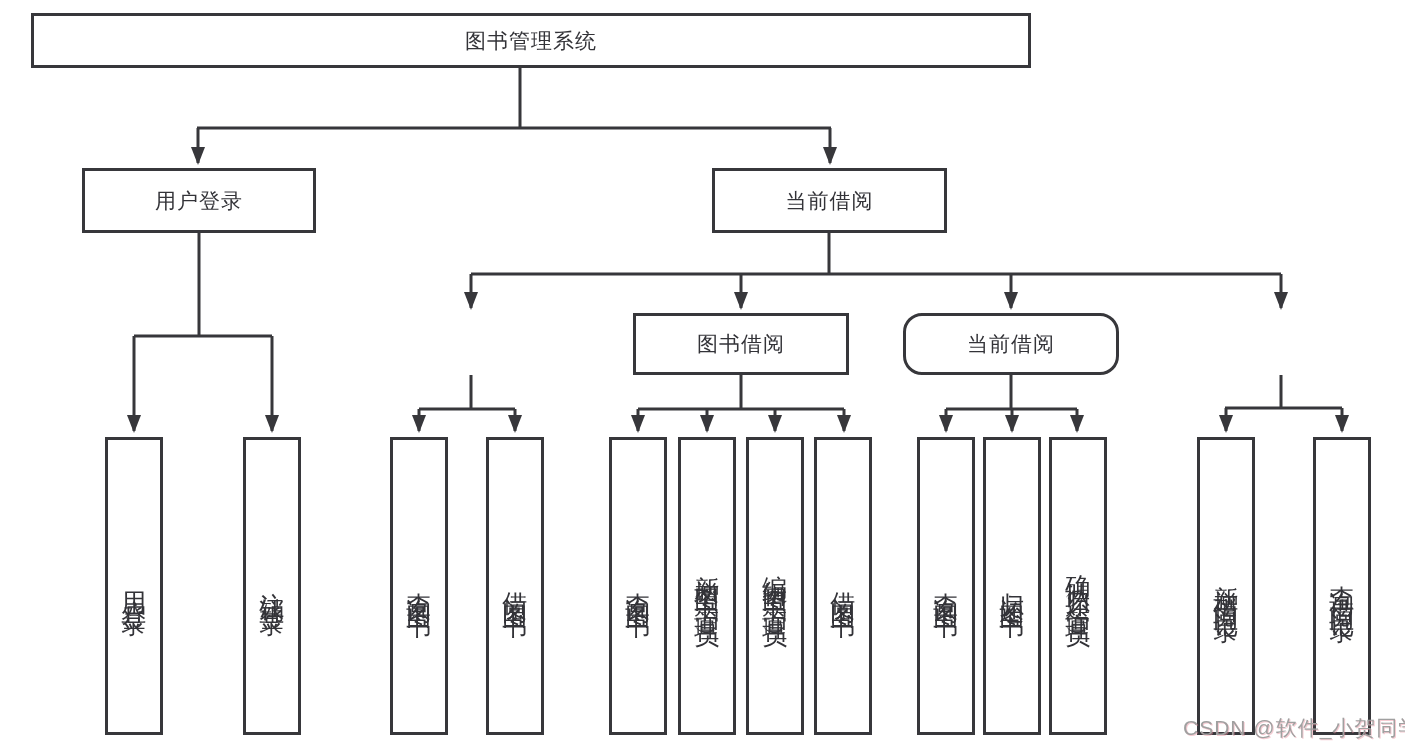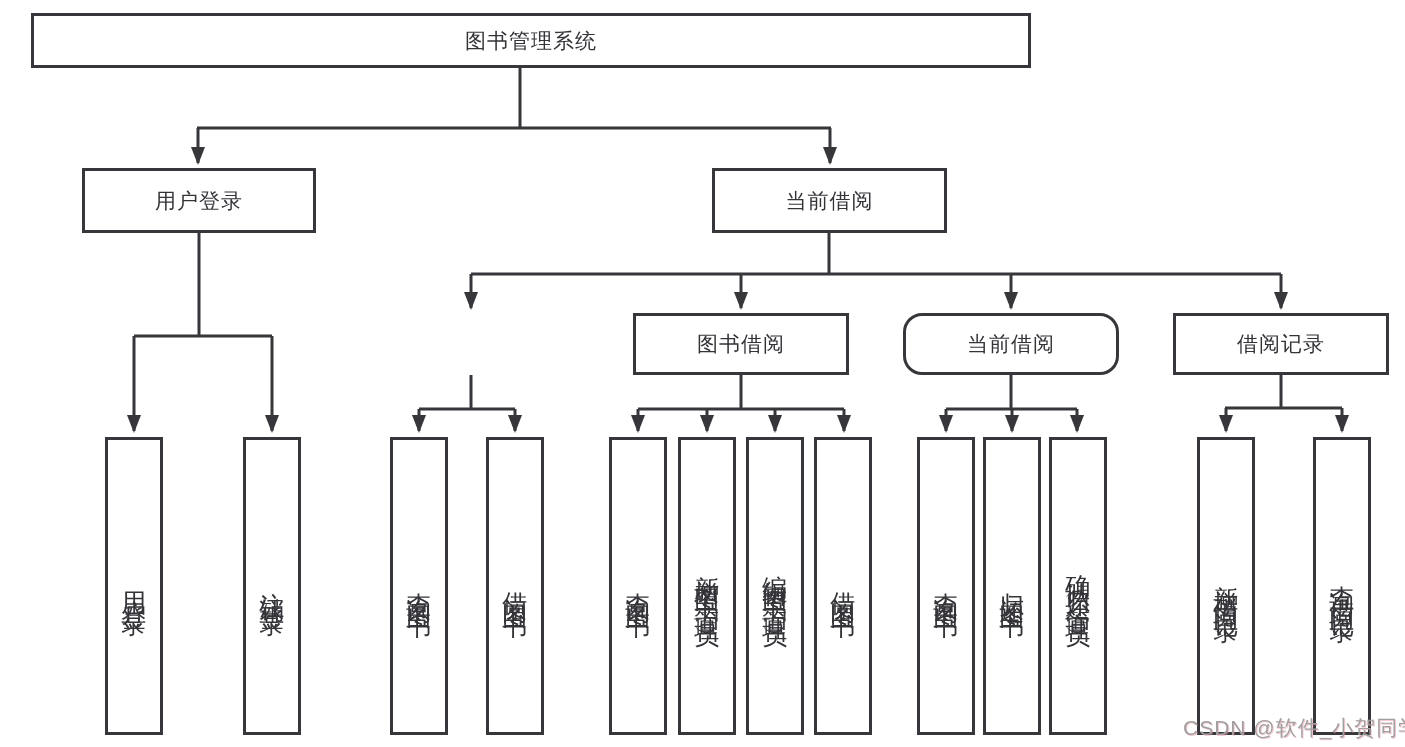--- a/index.html
+++ b/index.html
@@ -105,23 +105,20 @@
   <div class="box hbox" style="left:712px;top:168px;width:235px;height:65px;">
     <span>当前借阅</span>
   </div>
 
   <div class="box hbox" style="left:633px;top:313px;width:216px;height:62px;">
     <span>图书借阅</span>
   </div>
   <div class="box hbox" style="left:903px;top:313px;width:216px;height:62px;border-radius:19px;">
     <span>当前借阅</span>
   </div>
-  <div class="box hbox" style="left:1173px;top:313px;width:216px;height:62px;">
-    <span>借阅记录</span>
-  </div>
 
   <div class="box vbox" style="left:105px;">
     <span>用户登录</span>
   </div>
   <div class="box vbox" style="left:243px;">
     <span>注销登录</span>
   </div>
 
   <div class="box vbox" style="left:390px;">
     <span>查询图书</span>

